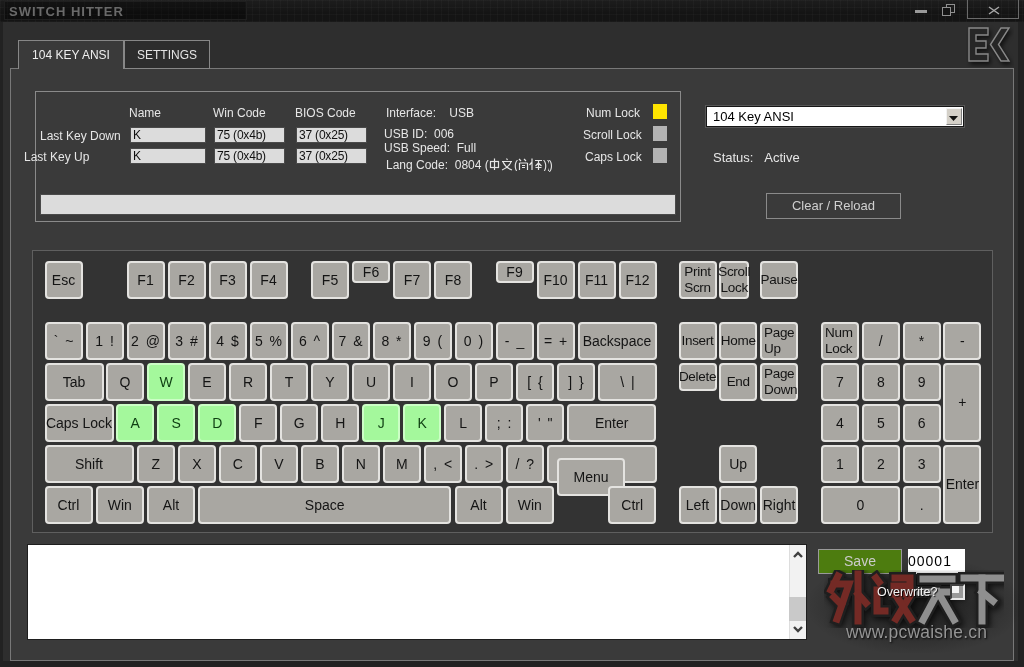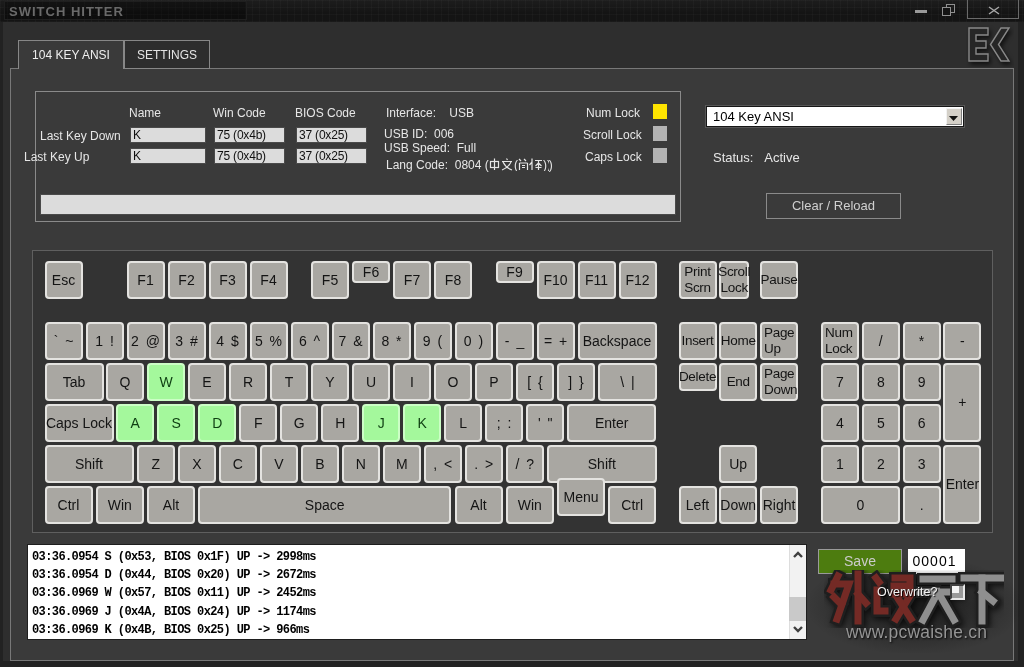--- a/index.html
+++ b/index.html
@@ -40,21 +40,21 @@
 .k.sm{font-size:13.5px;letter-spacing:-.3px;line-height:16px}
 .k.pair{word-spacing:3px}
 .k.lft{justify-content:flex-start;text-align:left;padding-left:2px}
 
 #logwrap{position:absolute;left:27px;top:544px;width:780px;height:96px;background:#fff;border:1px solid #1e1e1e}
 #log{position:absolute;left:4px;top:3px;font-family:"Liberation Mono",monospace;font-size:12px;line-height:18.2px;color:#000;letter-spacing:-.6px;white-space:pre;font-weight:bold}
 #sbar{position:absolute;right:0;top:0;width:17px;height:94px;background:#f2f2f2;border-left:1px solid #ddd}
 #sthumb{position:absolute;right:0;top:52px;width:17px;height:24px;background:#c9c9c9}
 .sarr{position:absolute;right:2px;width:12px;height:12px;fill:none;stroke:#3f3f3f;stroke-width:2.4}
 #savebtn{position:absolute;left:818px;top:549px;width:84px;height:25px;background:#4d7c0f;border:1px solid #9a9a9a;color:#cccccc;font-size:14px;text-align:center;line-height:23px}
-#numfld{position:absolute;left:908px;top:549px;width:57px;height:25px;background:#fff;color:#000;font-size:14px;text-align:center;line-height:25px;padding-right:4px;letter-spacing:1px}
+#numfld{position:absolute;left:908px;top:549px;width:57px;height:25px;background:#fff;color:#000;font-size:14px;text-align:left;line-height:25px;padding-right:4px;letter-spacing:1px}
 #ovw{position:absolute;left:877px;top:585px;font-size:12.5px;color:#f2f2f2;text-shadow:1px 1px 1px #000}
 #chk{position:absolute;left:950px;top:584px;width:15px;height:16px;background:#9a9a9a;border-top:2px solid #404040;border-left:2px solid #404040;border-bottom:2px solid #e8e8e8;border-right:2px solid #e8e8e8}
 #chk i{position:absolute;left:0;top:0;width:7px;height:7px;background:#f4f4f4}
 
 #wmglow{position:absolute;left:810px;top:558px;width:210px;height:95px;background:radial-gradient(ellipse at center,rgba(8,8,8,.62),rgba(8,8,8,0) 74%)}
 #wmtxt{position:absolute;left:846px;top:622px;font-size:17.5px;color:#949494;letter-spacing:.2px;text-shadow:1px 1px 2px rgba(0,0,0,.85)}
 </style></head>
 <body>
 <div id="win"></div>
 <div id="title">
@@ -193,21 +193,21 @@
 <div class="k pair" style="left:423.8px;top:445px;width:38px;height:38px">, &lt;</div>
 <div class="k pair" style="left:464.8px;top:445px;width:38px;height:38px">. &gt;</div>
 <div class="k pair" style="left:505.8px;top:445px;width:38px;height:38px">/ ?</div>
 <div class="k" style="left:546.8px;top:445px;width:110px;height:38px">Shift</div>
 <div class="k" style="left:44.5px;top:486px;width:48px;height:38px">Ctrl</div>
 <div class="k" style="left:95.8px;top:486px;width:48px;height:38px">Win</div>
 <div class="k" style="left:147.0px;top:486px;width:48px;height:38px">Alt</div>
 <div class="k" style="left:198.2px;top:486px;width:253px;height:38px">Space</div>
 <div class="k" style="left:454.5px;top:486px;width:48px;height:38px">Alt</div>
 <div class="k" style="left:505.8px;top:486px;width:48px;height:38px">Win</div>
-<div class="k" style="left:557.0px;top:478px;width:48px;height:38px">Menu</div>
+<div class="k" style="left:557.0px;top:458px;width:68px;height:38px">Menu</div>
 <div class="k" style="left:608.2px;top:486px;width:48px;height:38px">Ctrl</div>
 <div class="k sm" style="left:678.5px;top:322px;width:38px;height:38px">Insert</div>
 <div class="k sm" style="left:719.2px;top:322px;width:38px;height:38px">Home</div>
 <div class="k sm lft" style="left:760px;top:322px;width:38px;height:38px">Page<br>Up</div>
 <div class="k sm" style="left:678.5px;top:363px;width:38px;height:28px">Delete</div>
 <div class="k sm" style="left:719.2px;top:363px;width:38px;height:38px">End</div>
 <div class="k sm lft" style="left:760px;top:363px;width:38px;height:38px">Page<br>Down</div>
 <div class="k" style="left:719.2px;top:445px;width:38px;height:38px">Up</div>
 <div class="k" style="left:678.5px;top:486px;width:38px;height:38px">Left</div>
 <div class="k" style="left:719.2px;top:486px;width:38px;height:38px">Down</div>
@@ -224,25 +224,20 @@
 <div class="k" style="left:861.8px;top:404px;width:38px;height:38px">5</div>
 <div class="k" style="left:902.6px;top:404px;width:38px;height:38px">6</div>
 <div class="k" style="left:821px;top:445px;width:38px;height:38px">1</div>
 <div class="k" style="left:861.8px;top:445px;width:38px;height:38px">2</div>
 <div class="k" style="left:902.6px;top:445px;width:38px;height:38px">3</div>
 <div class="k" style="left:943.4px;top:445px;width:38px;height:79px">Enter</div>
 <div class="k" style="left:821px;top:486px;width:79px;height:38px">0</div>
 <div class="k" style="left:902.6px;top:486px;width:38px;height:38px">.</div>
 
 <div id="logwrap">
-<div id="log">03:36.0954 S (0x53, BIOS 0x1F) UP -&gt; 2998ms
-03:36.0954 D (0x44, BIOS 0x20) UP -&gt; 2672ms
-03:36.0969 W (0x57, BIOS 0x11) UP -&gt; 2452ms
-03:36.0969 J (0x4A, BIOS 0x24) UP -&gt; 1174ms
-03:36.0969 K (0x4B, BIOS 0x25) UP -&gt; 966ms</div>
 <div id="sbar">
 <svg class="sarr" style="top:4px">
         <path d="M2 8 L6 4 L10 8"></path>
       </svg>
 <svg class="sarr" style="bottom:4px">
         <path d="M2 4 L6 8 L10 4"></path>
       </svg>
 <div id="sthumb"></div>
 </div>
 </div>

